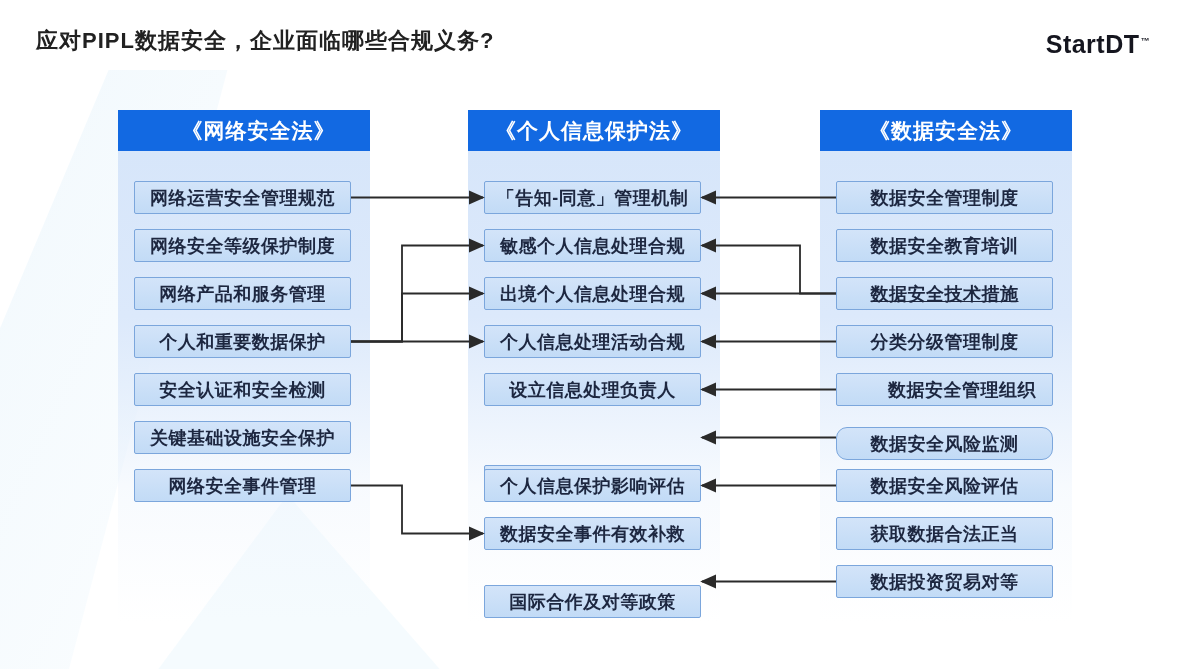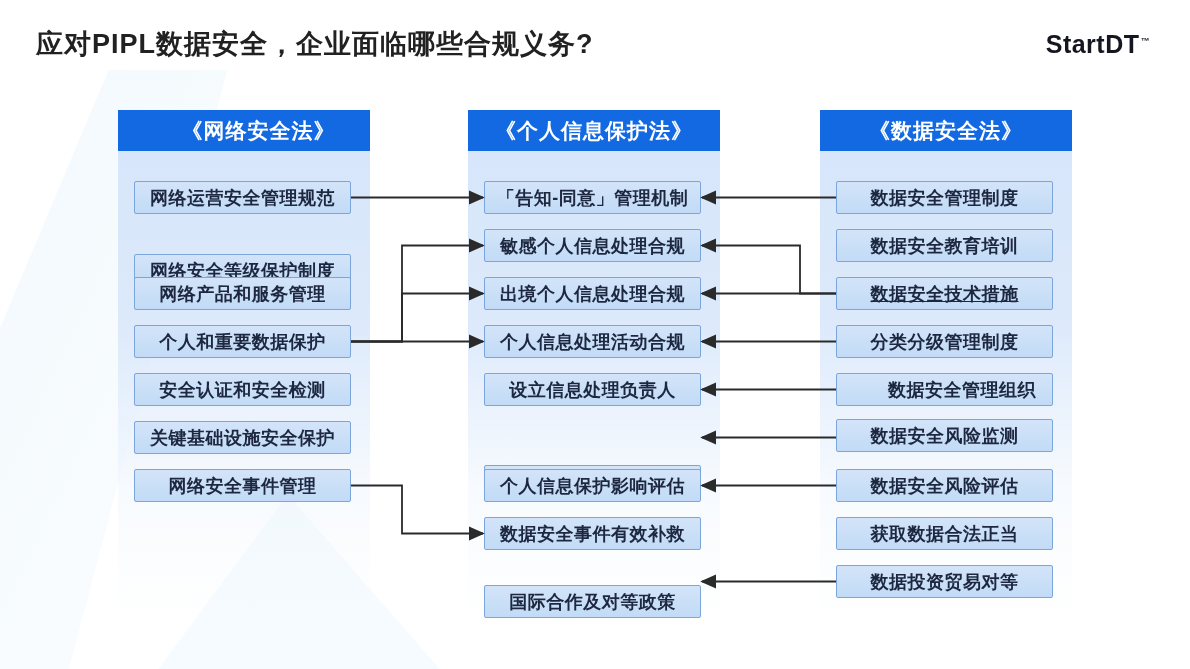--- a/index.html
+++ b/index.html
@@ -22,21 +22,21 @@
   }
   .wm2 {
     left:90px; top:420px; width:380px; height:249px;
     background:#eff8fd;
     clip-path:polygon(18% 100%,52% 30%,92% 100%);
     opacity:.6;
   }
 
   .page-title {
     position:absolute; left:36px; top:26px;
-    font-size:27px; font-weight:800; color:#212121;
+    font-size:22px; font-weight:800; color:#212121;
     letter-spacing:1px;
     white-space:nowrap;
   }
   .logo {
     position:absolute; right:40px; top:30px;
     font-size:25px; font-weight:700; color:#15161f;
     letter-spacing:0.5px;
   }
   .logo .tm { font-size:9px; vertical-align:super; font-weight:700; margin-left:1px; }
 
@@ -90,21 +90,21 @@
   <div class="page-title">应对PIPL数据安全，企业面临哪些合规义务?</div>
 
   <div class="logo">
     <span>StartDT</span><span class="tm">™</span>
   </div>
 
   <div class="column col-left">
     <div class="column-header" style="background: rgb(18, 105, 226); padding-left: 29px;">《网络安全法》</div>
     <div class="column-body" style="background: linear-gradient(rgb(215, 230, 250) 0%, rgb(220, 233, 251) 35%, rgba(238, 245, 253, 0.45) 72%, rgba(255, 255, 255, 0) 100%);">
         <div class="law-item" style="left: 16px; top: 30px;">网络运营安全管理规范</div>
-        <div class="law-item" style="left: 16px; top: 78px; margin-top: 25px;">网络安全等级保护制度</div>
+        <div class="law-item" style="left: 16px; top: 78px;">网络安全等级保护制度</div>
         <div class="law-item" style="left: 16px; top: 126px;">网络产品和服务管理</div>
         <div class="law-item" style="left: 16px; top: 174px;">个人和重要数据保护</div>
         <div class="law-item" style="left: 16px; top: 222px;">安全认证和安全检测</div>
         <div class="law-item" style="left: 16px; top: 270px;">关键基础设施安全保护</div>
         <div class="law-item" style="left: 16px; top: 318px;">网络安全事件管理</div>
       </div>
   </div>
 
   <div class="column col-middle">
     <div class="column-header" style="background: rgb(18, 105, 226);">《个人信息保护法》</div>
@@ -122,21 +122,21 @@
   </div>
 
   <div class="column col-right">
     <div class="column-header" style="background: rgb(18, 105, 226);">《数据安全法》</div>
     <div class="column-body" style="background: linear-gradient(rgb(215, 230, 250) 0%, rgb(220, 233, 251) 35%, rgba(238, 245, 253, 0.45) 72%, rgba(255, 255, 255, 0) 100%);">
         <div class="law-item" style="left: 16px; top: 30px;">数据安全管理制度</div>
         <div class="law-item" style="left: 16px; top: 78px;">数据安全教育培训</div>
         <div class="law-item" style="left: 16px; top: 126px; text-decoration: underline;">数据安全技术措施</div>
         <div class="law-item" style="left: 16px; top: 174px;">分类分级管理制度</div>
         <div class="law-item" style="left: 16px; top: 222px; padding-left: 35px;">数据安全管理组织</div>
-        <div class="law-item" style="left: 16px; top: 268px;">数据安全风险监测</div>
+        <div class="law-item" style="left: 16px; top: 276px; border-radius: 11px;">数据安全风险监测</div>
         <div class="law-item" style="left: 16px; top: 318px;">数据安全风险评估</div>
         <div class="law-item" style="left: 16px; top: 366px;">获取数据合法正当</div>
         <div class="law-item" style="left: 16px; top: 414px;">数据投资贸易对等</div>
       </div>
   </div>
 
   <svg class="connectors" viewBox="0 0 1190 669">
     <defs>
       <marker id="arrowhead" markerWidth="10" markerHeight="8" refX="8" refY="4" orient="auto">
         <path d="M0,0 L9,4 L0,8 z" fill="#2a2a2a"></path>

